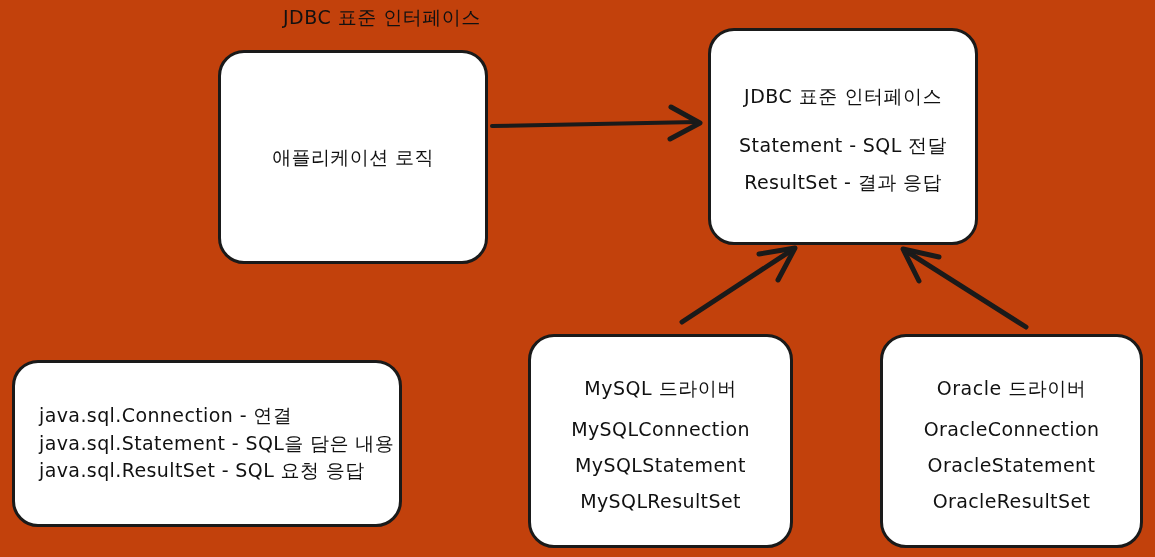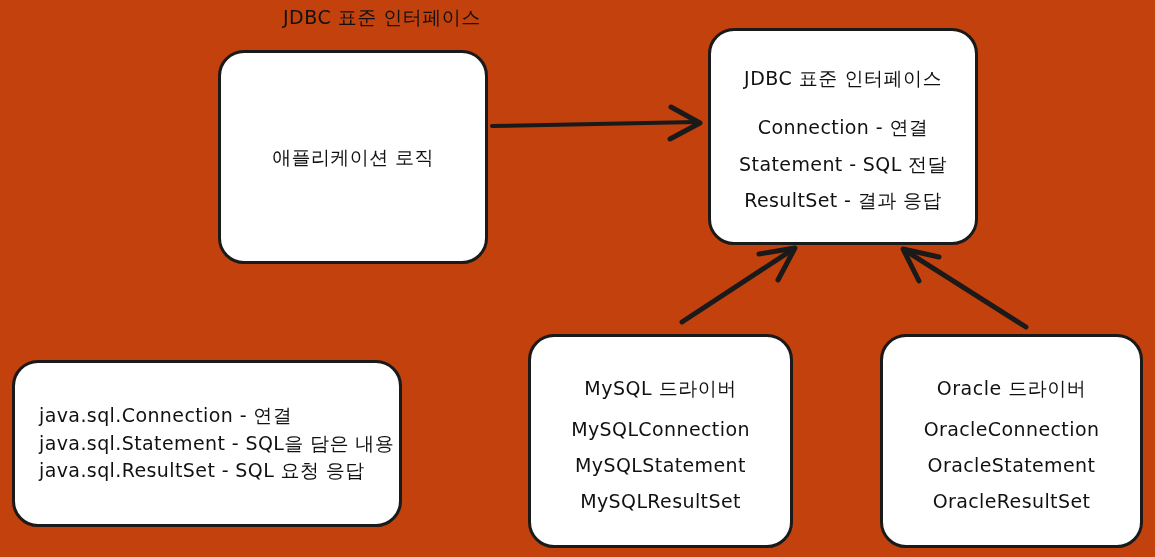--- a/index.html
+++ b/index.html
@@ -107,21 +107,20 @@
 <div id="canvas">
 
   <div class="caption" id="caption-jdbc-top">JDBC 표준 인터페이스</div>
 
   <div class="box" id="box-app-logic">
     <div class="box-line">애플리케이션 로직</div>
   </div>
 
   <div class="box" id="box-jdbc-interface">
     <div class="box-title">JDBC 표준 인터페이스</div>
-    <div class="box-line">Connection - 연결</div>
     <div class="box-line">Statement - SQL 전달</div>
     <div class="box-line">ResultSet - 결과 응답</div>
   </div>
 
   <div class="box left-align" id="box-javasql">
     <div class="box-line">java.sql.Connection - 연결</div>
     <div class="box-line">java.sql.Statement - SQL을 담은 내용</div>
     <div class="box-line">java.sql.ResultSet - SQL 요청 응답</div>
   </div>
 

